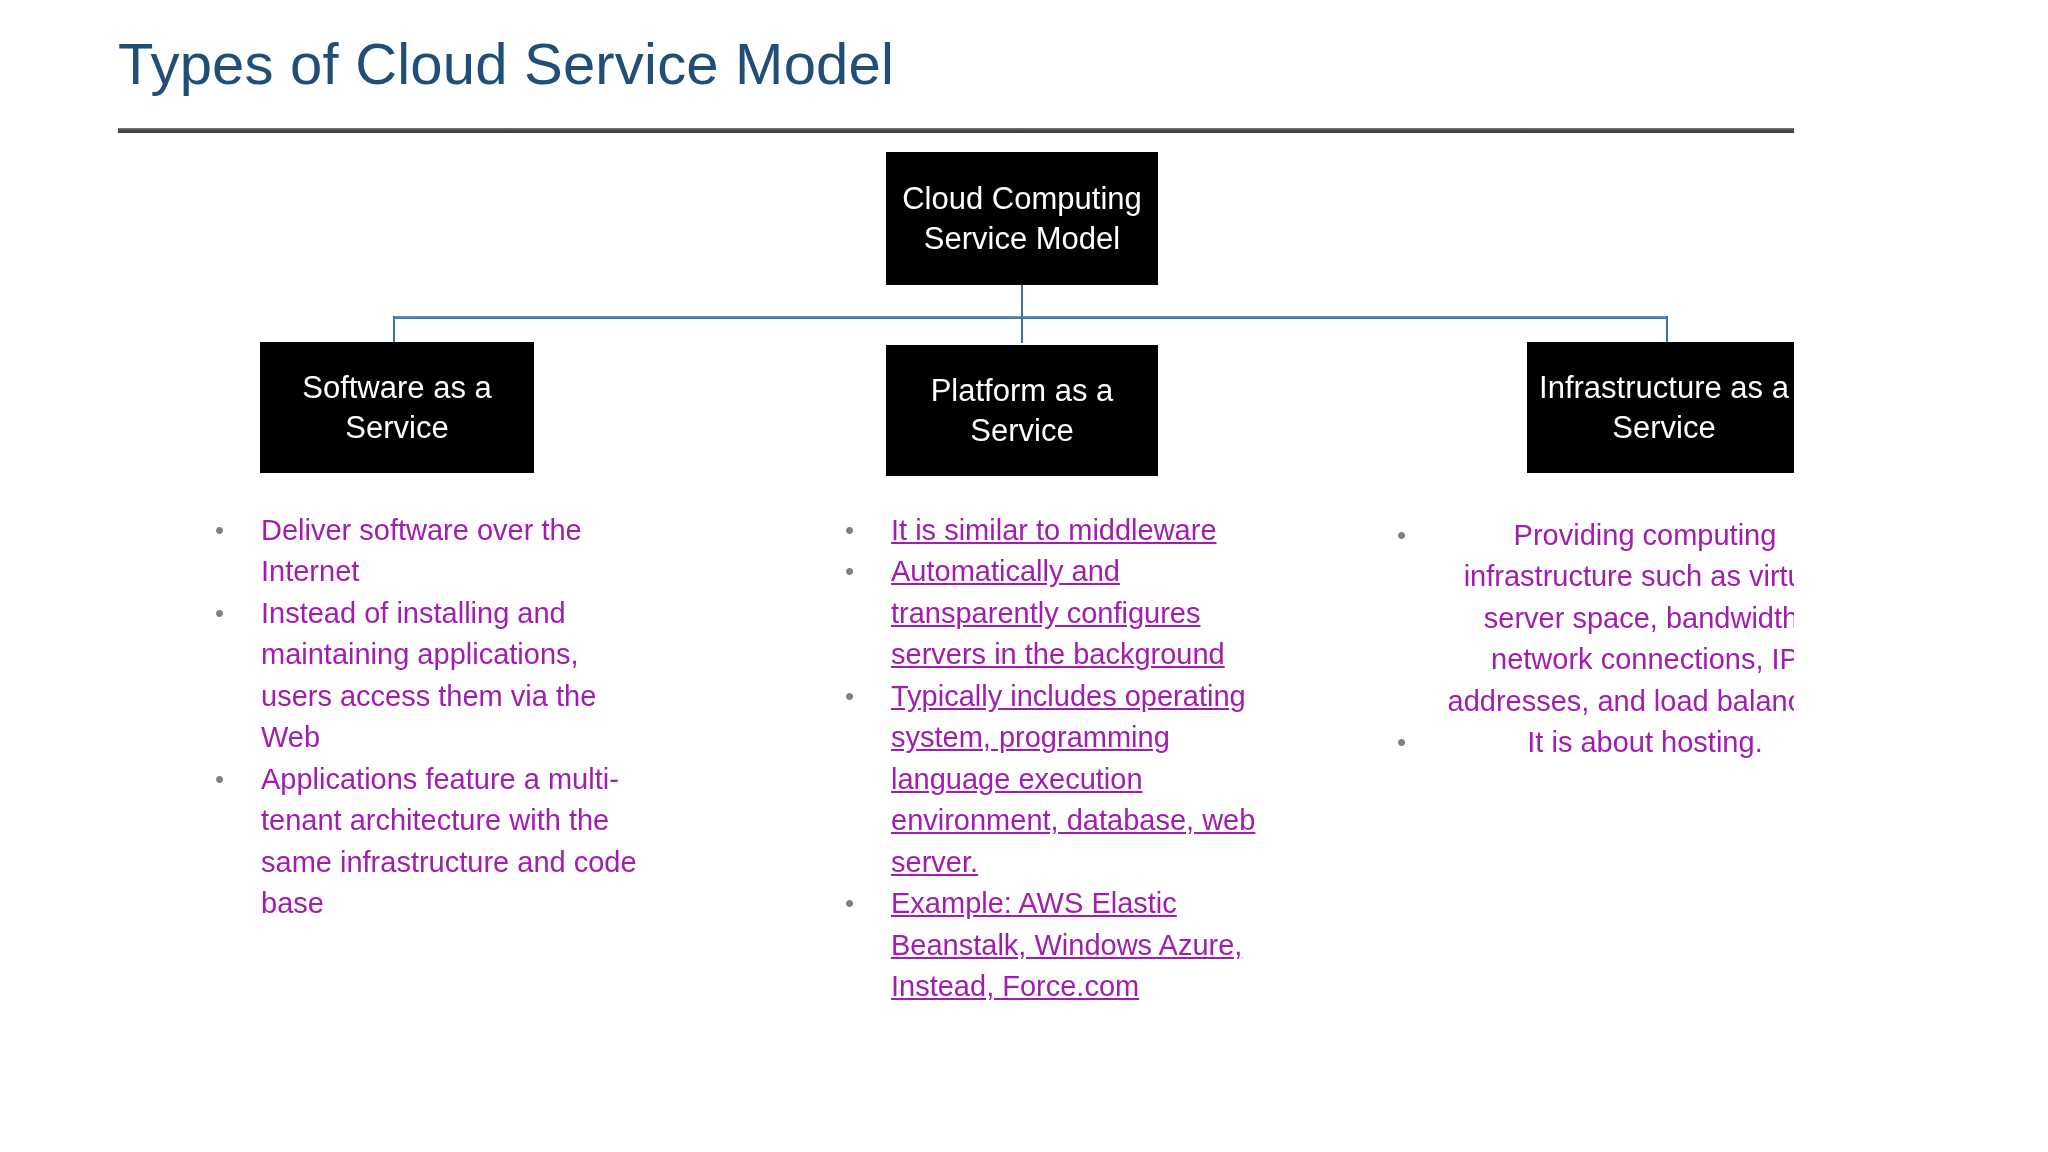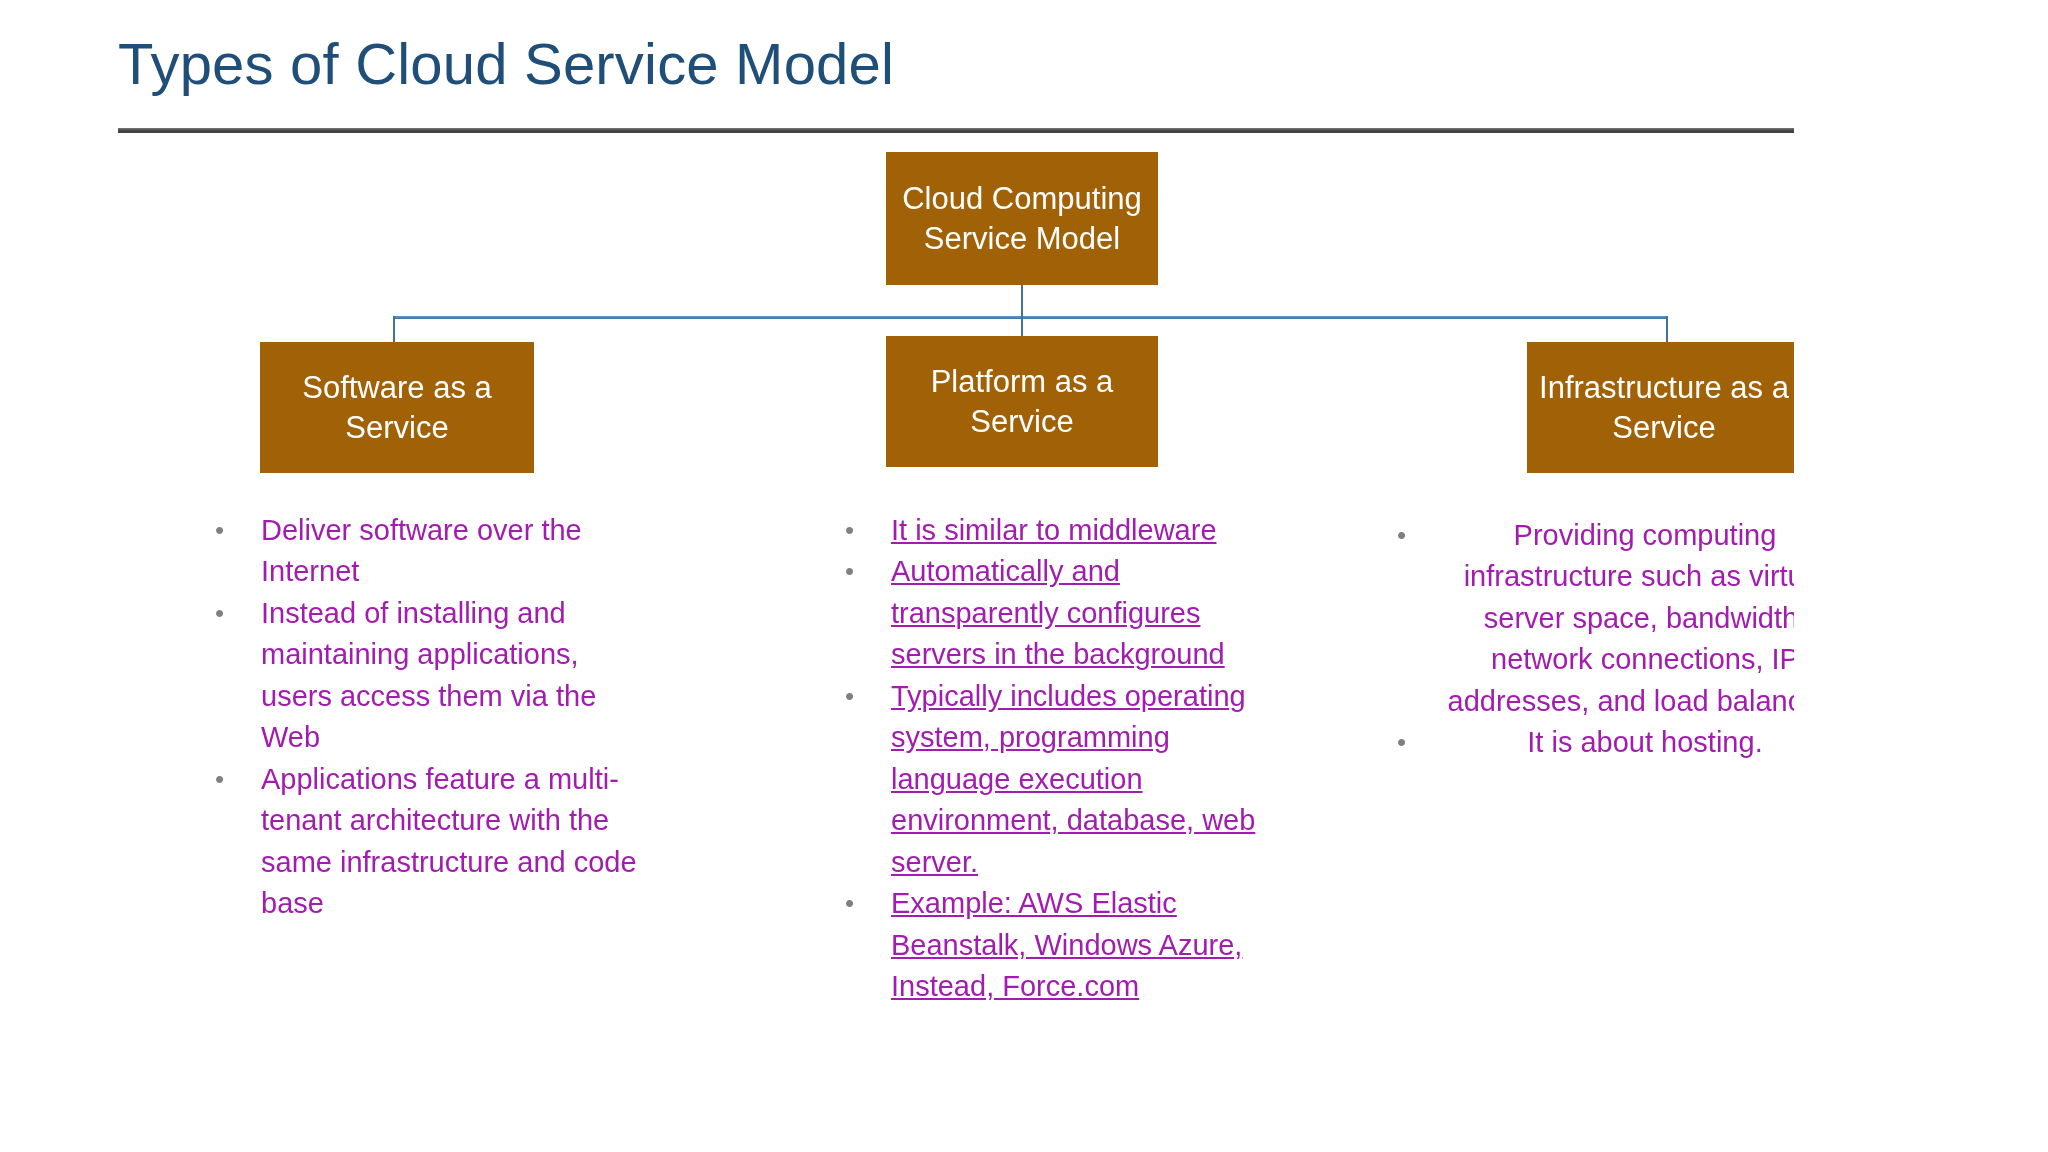--- a/index.html
+++ b/index.html
@@ -33,21 +33,21 @@
     left: 118px;
     top: 128px;
     width: 1778px;
     height: 5px;
     background: linear-gradient(to bottom, #7b7b7b 0%, #474747 45%, #3f3f3f 100%);
   }
 
   
   .node {
     position: absolute;
-    background: #a16207;
+    background: #000000;
     color: #ffffff;
     display: flex;
     align-items: center;
     justify-content: center;
     text-align: center;
     font-size: 31px;
     line-height: 1.27;
     font-weight: 400;
     padding: 4px 8px;
     box-sizing: border-box;
@@ -59,21 +59,21 @@
     height: 133px;
   }
   .node-saas {
     left: 260px;
     top: 342px;
     width: 274px;
     height: 131px;
   }
   .node-paas {
     left: 886px;
-    top: 336px;
+    top: 345px;
     width: 272px;
     height: 131px;
   }
   .node-iaas {
     left: 1527px;
     top: 342px;
     width: 274px;
     height: 131px;
   }
 

